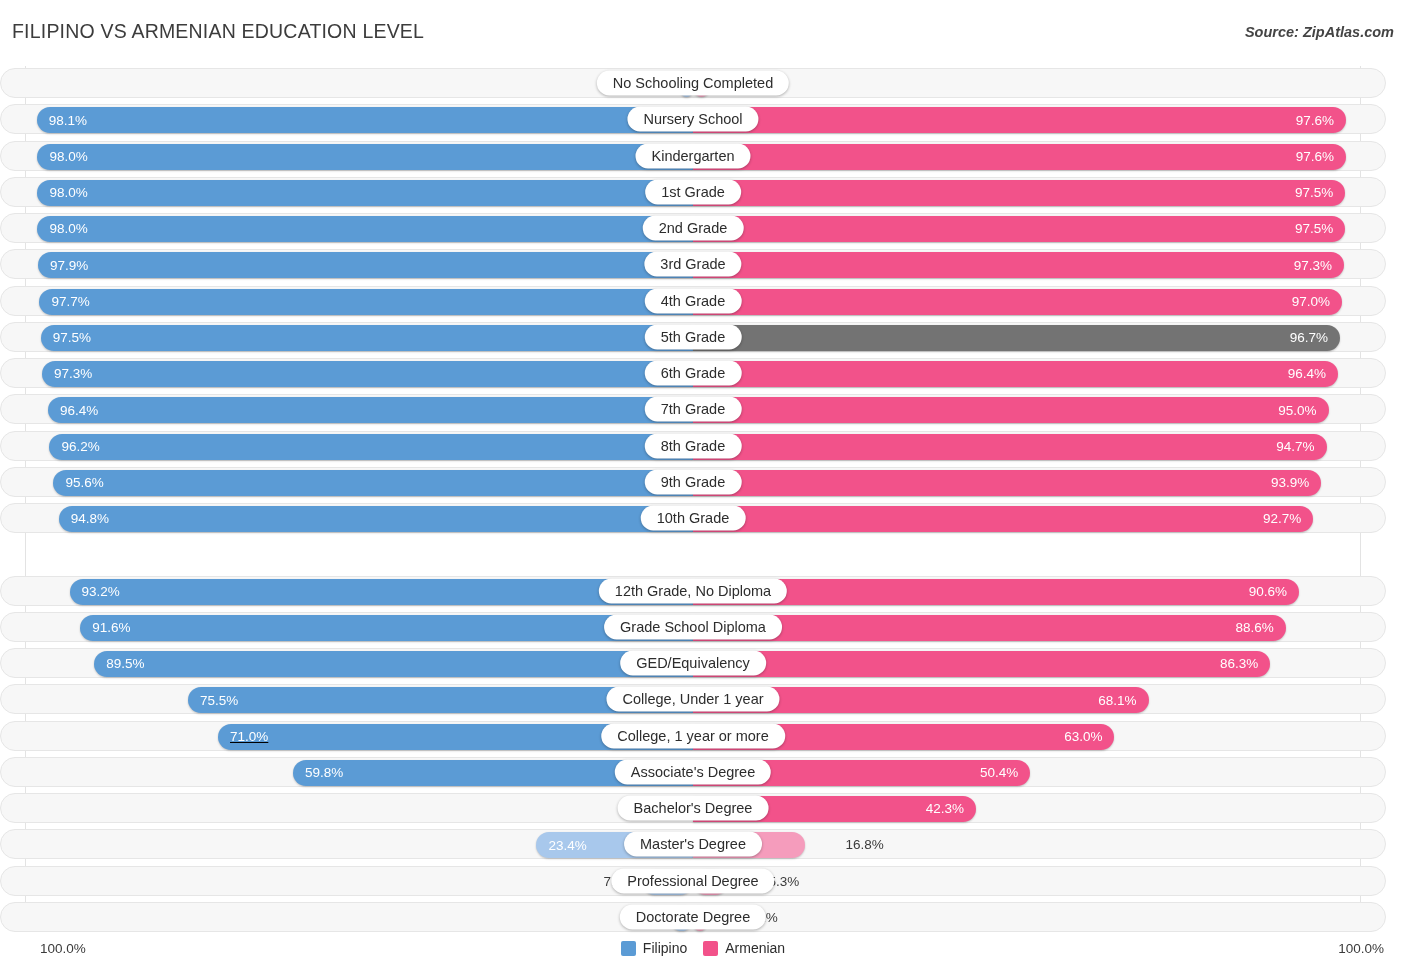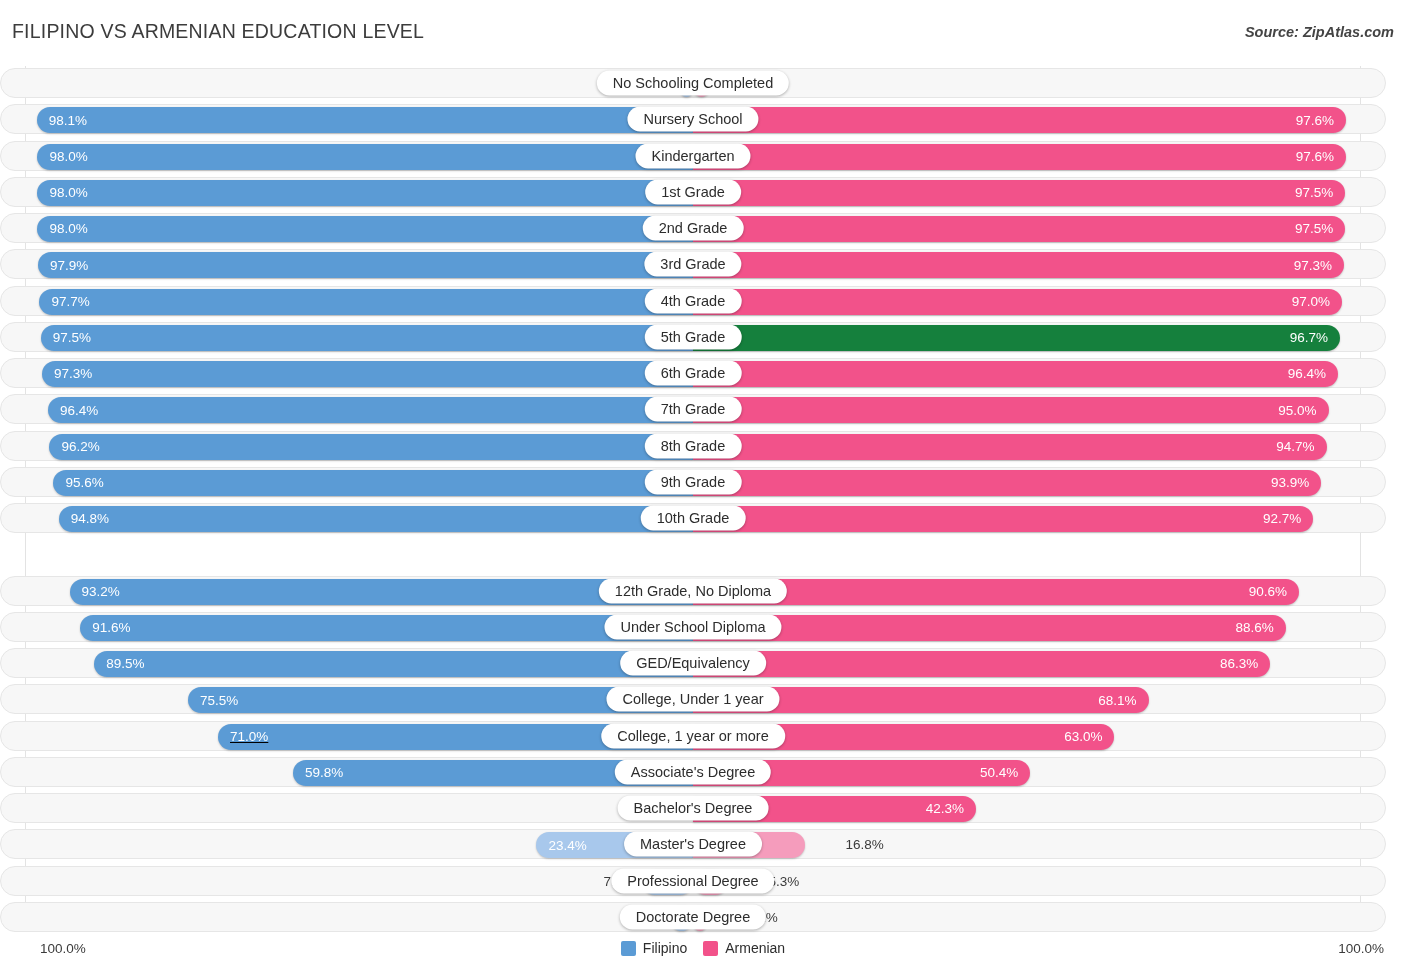--- a/index.html
+++ b/index.html
@@ -179,21 +179,21 @@
             <span class="vlabel inside">97.0%</span>
           </div>
           <div class="pill">4th Grade</div>
         </div>
       </div>
       <div class="row" style="top: 255.75px;">
         <div class="row-inner">
           <div class="bar left" style="width: 652.275px; background: rgb(91, 155, 213);">
             <span class="vlabel inside">97.5%</span>
           </div>
-          <div class="bar right" style="width: 646.923px; background: #15803d;">
+          <div class="bar right" style="width: 646.923px; background: #737373;">
             <span class="vlabel inside">96.7%</span>
           </div>
           <div class="pill">5th Grade</div>
         </div>
       </div>
       <div class="row" style="top: 292px;">
         <div class="row-inner">
           <div class="bar left" style="width: 650.937px; background: rgb(91, 155, 213);">
             <span class="vlabel inside">97.3%</span>
           </div>
@@ -259,21 +259,21 @@
         </div>
       </div>
       <div class="row" style="top: 545.75px;">
         <div class="row-inner">
           <div class="bar left" style="width: 612.804px; background: rgb(91, 155, 213);">
             <span class="vlabel inside">91.6%</span>
           </div>
           <div class="bar right" style="width: 592.734px; background: rgb(242, 82, 138);">
             <span class="vlabel inside">88.6%</span>
           </div>
-          <div class="pill">Under School Diploma</div>
+          <div class="pill">Grade School Diploma</div>
         </div>
       </div>
       <div class="row" style="top: 582px;">
         <div class="row-inner">
           <div class="bar left" style="width: 598.755px; background: rgb(91, 155, 213);">
             <span class="vlabel inside">89.5%</span>
           </div>
           <div class="bar right" style="width: 577.347px; background: rgb(242, 82, 138);">
             <span class="vlabel inside">86.3%</span>
           </div>

